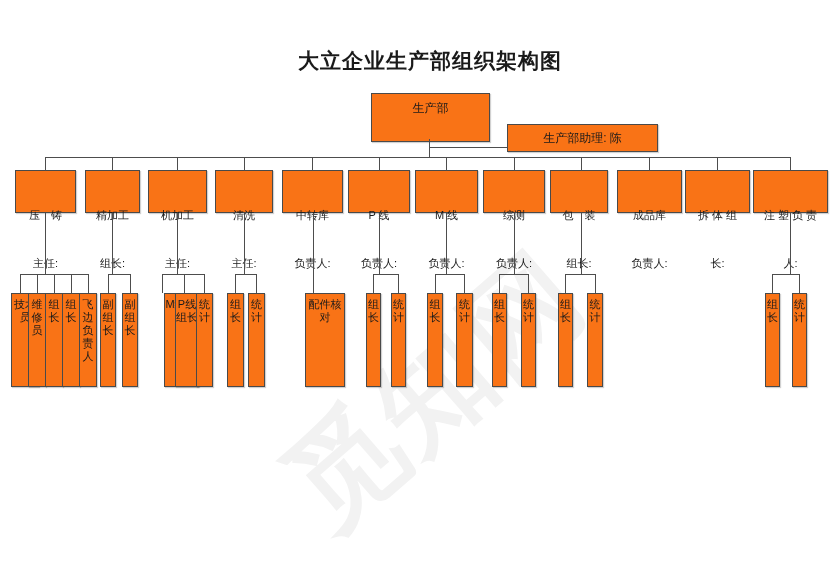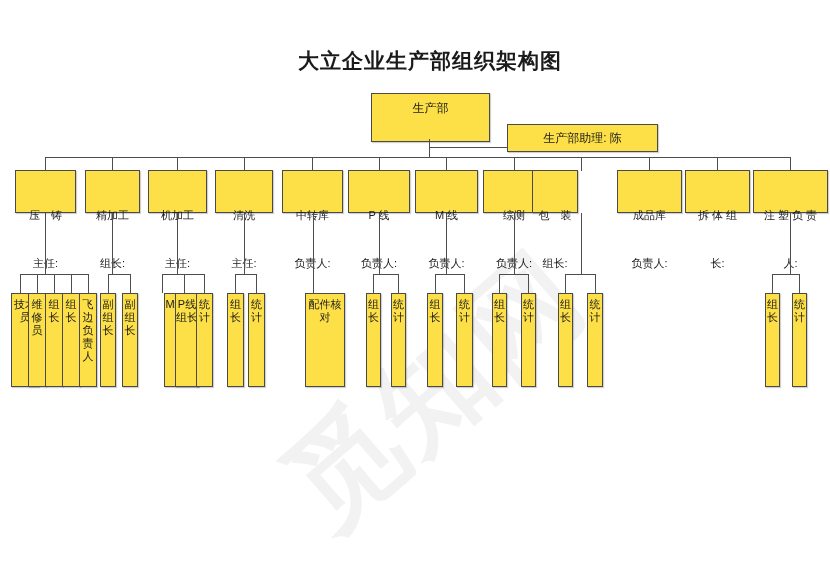--- a/index.html
+++ b/index.html
@@ -7,21 +7,21 @@
     position:relative; width:830px; height:587px; background:#ffffff;
     overflow:hidden;
     font-family:"Liberation Sans","DejaVu Sans",sans-serif;
     color:#1a1a1a;
   }
   .title {
     position:absolute; top:47px; left:30px; width:800px;
     text-align:center; font-size:21px; font-weight:bold; letter-spacing:1px;
   }
   .box {
-    position:absolute; background:#fde047; box-sizing:border-box;
+    position:absolute; background:#f97316; box-sizing:border-box;
     border:1px solid #4a4a4a; box-shadow:1px 1px 1px rgba(0,0,0,0.18);
   }
   .root {
     left:371px; top:93px; width:119px; height:49px;
     text-align:center; font-size:12px; padding-top:5px; line-height:19px;
   }
   .assist {
     left:507px; top:124px; width:151px; height:28px;
     text-align:center; font-size:12px; line-height:26px;
   }
@@ -80,21 +80,21 @@
     <div>负责人:</div>
   </div>
   <div class="box dept" style="left:415px;width:63px">
     <div>M 线</div>
     <div>负责人:</div>
   </div>
   <div class="box dept" style="left:483px;width:62px">
     <div>综测</div>
     <div>负责人:</div>
   </div>
-  <div class="box dept" style="left:532px;width:46px">
+  <div class="box dept" style="left:550px;width:58px">
     <div>包　装</div>
     <div>组长:</div>
   </div>
   <div class="box dept" style="left:617px;width:65px">
     <div>成品库</div>
     <div>负责人:</div>
   </div>
   <div class="box dept" style="left:685px;width:65px">
     <div>拆 体 组</div>
     <div>长:</div>

